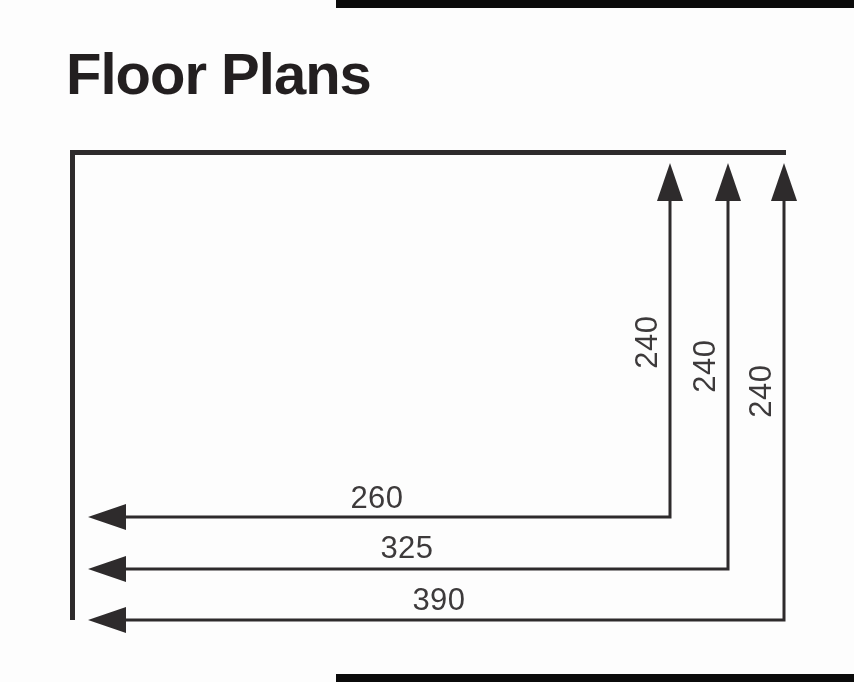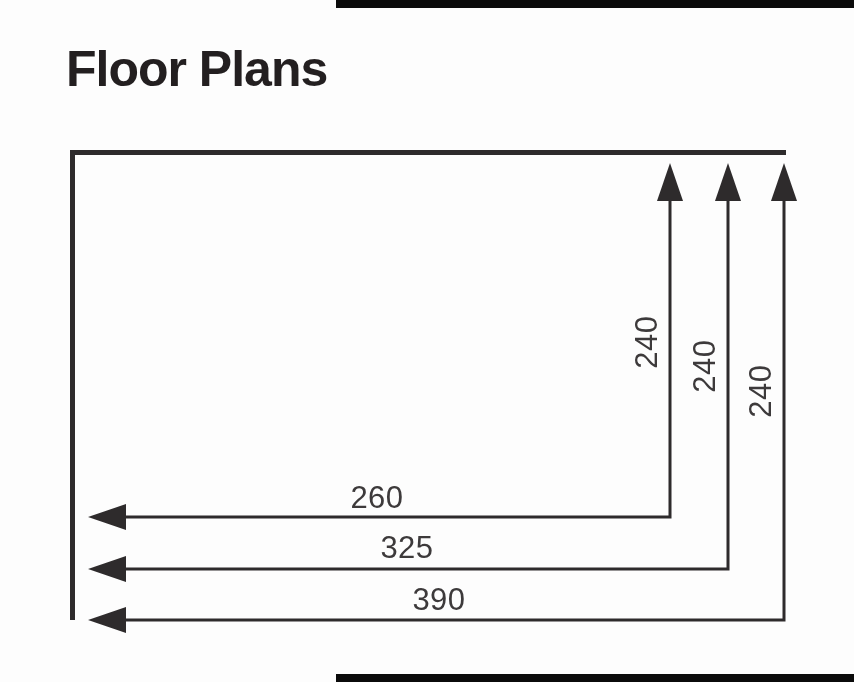--- a/index.html
+++ b/index.html
@@ -21,21 +21,21 @@
     width: 518px;
     height: 8px;
     background: var(--bar, #0b0b0b);
   }
   .edge-bar.top { top: 0; }
   .edge-bar.bottom { bottom: 0; }
   #page-title {
     position: absolute;
     left: 66px;
     top: 40px;
-    font-size: 50px;
+    font-size: 58px;
     font-weight: bold;
     letter-spacing: -1px;
     color: var(--title, #231f20);
     white-space: nowrap;
   }
   #floorplan-svg {
     position: absolute;
     left: 0;
     top: 0;
   }

